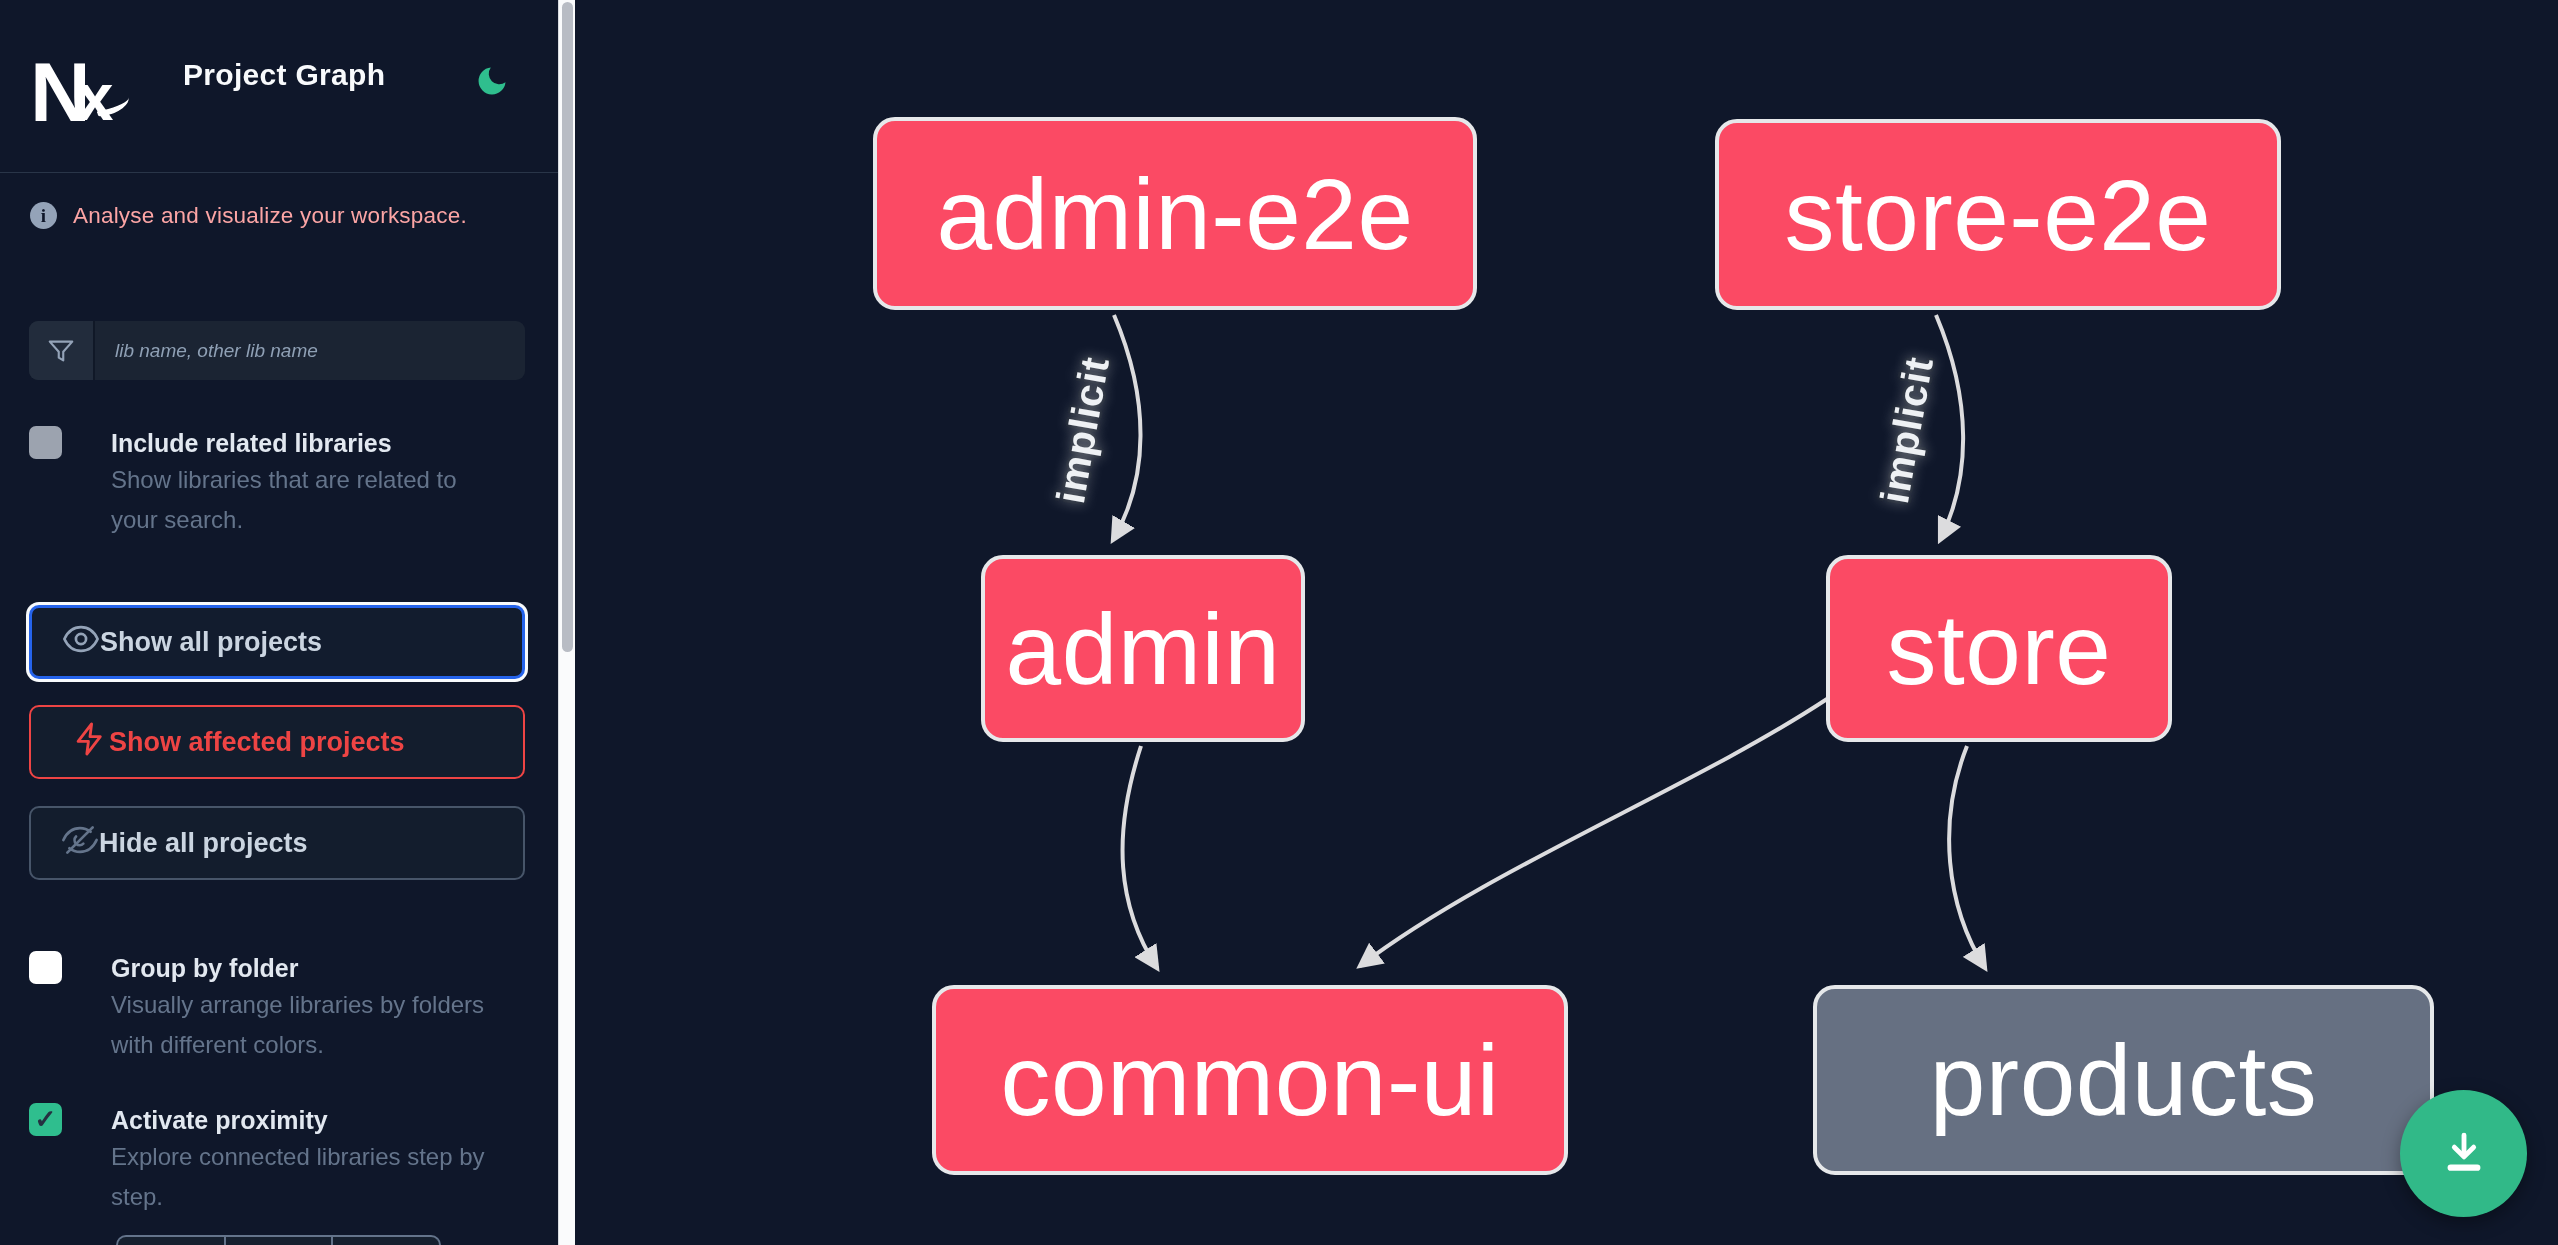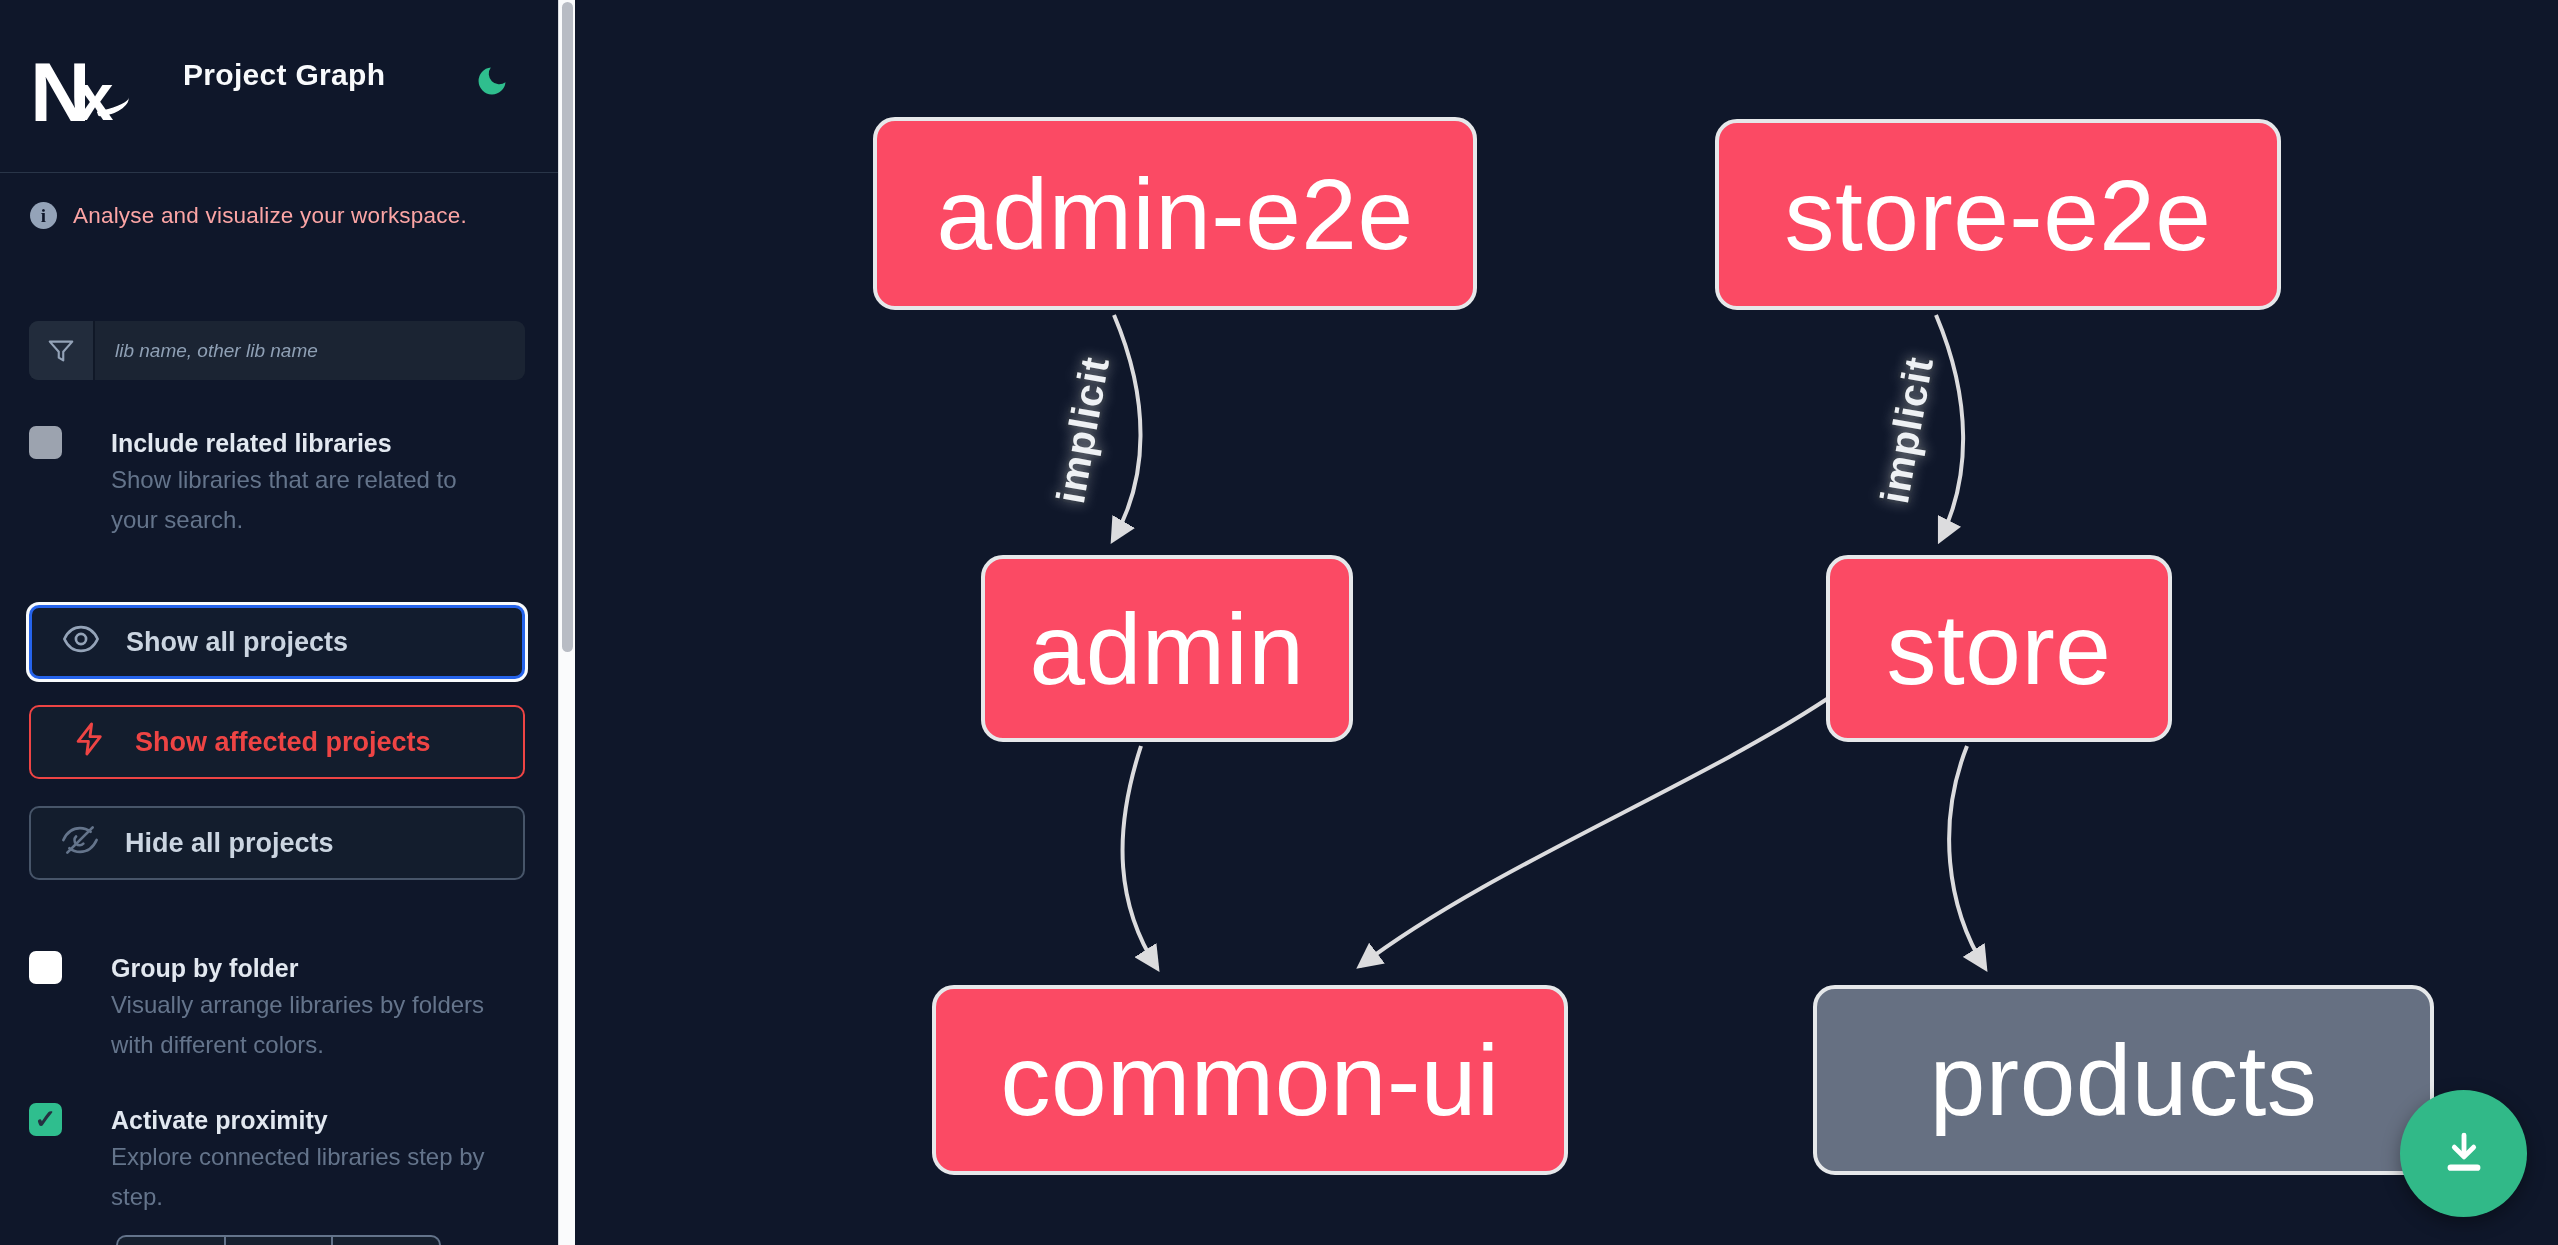--- a/index.html
+++ b/index.html
@@ -80,21 +80,21 @@
   .checkbox.white { background:#ffffff; }
   .checkbox.green { background:#2fbe8e; color:#253041; font-size:26px; font-weight:800; }
   .opt-label { margin-left:82px; color:#e2e8f0; font-size:25px; font-weight:600; display:block; padding-top:3px; }
   .opt-desc  { margin-left:82px; width:385px; color:#64748b; font-size:24px; line-height:39.5px; margin-top:2px; display:block; }
 
   .btn {
     position:absolute; left:29px; width:496px; height:74px;
     background:#131d2d; border:2px solid #475569; border-radius:10px;
     display:flex; align-items:center; cursor:pointer;
     color:#cbd5e1; font-size:27px; font-weight:600;
-    font-family:"Liberation Sans", sans-serif; padding-left:30px; gap:26px;
+    font-family:"Liberation Sans", sans-serif; padding-left:30px; 
   }
   .btn.focused {
     border:3px solid #2563eb;
     box-shadow:0 0 0 3px #f8fafc;
     background:#121c2e;
   }
   .btn.affected { border:2px solid #ee4444; color:#ee4444; }
   .btn svg { flex:none; }
 
   .segmented-stub {
@@ -124,21 +124,21 @@
     border:4px solid #e6e8ea; border-radius:22px;
     display:flex; align-items:center; justify-content:center;
     color:#ffffff; font-size:100px; letter-spacing:0.5px;
     cursor:pointer; line-height:1;
   }
   .node.pink { background:#fb4a64; }
   .node.gray { background:#667082; }
 
   .n-admin-e2e { left:873px;  top:117px; width:604px; height:193px; }
   .n-store-e2e { left:1715px; top:119px; width:566px; height:191px; }
-  .n-admin     { left:981px;  top:555px; width:372px; height:187px; }
+  .n-admin     { left:981px;  top:555px; width:324px; height:187px; }
   .n-store     { left:1826px; top:555px; width:346px; height:187px; }
   .n-common-ui { left:932px;  top:985px; width:636px; height:190px; }
   .n-products  { left:1813px; top:985px; width:621px; height:190px; }
 
   .edge-label {
     position:absolute; z-index:2;
     color:#eef1f4; font-size:40px; font-weight:600; letter-spacing:1px;
     transform:translate(-50%,-50%) rotate(-80deg);
     text-shadow:
       0 0 14px rgba(255,255,255,0.55),

